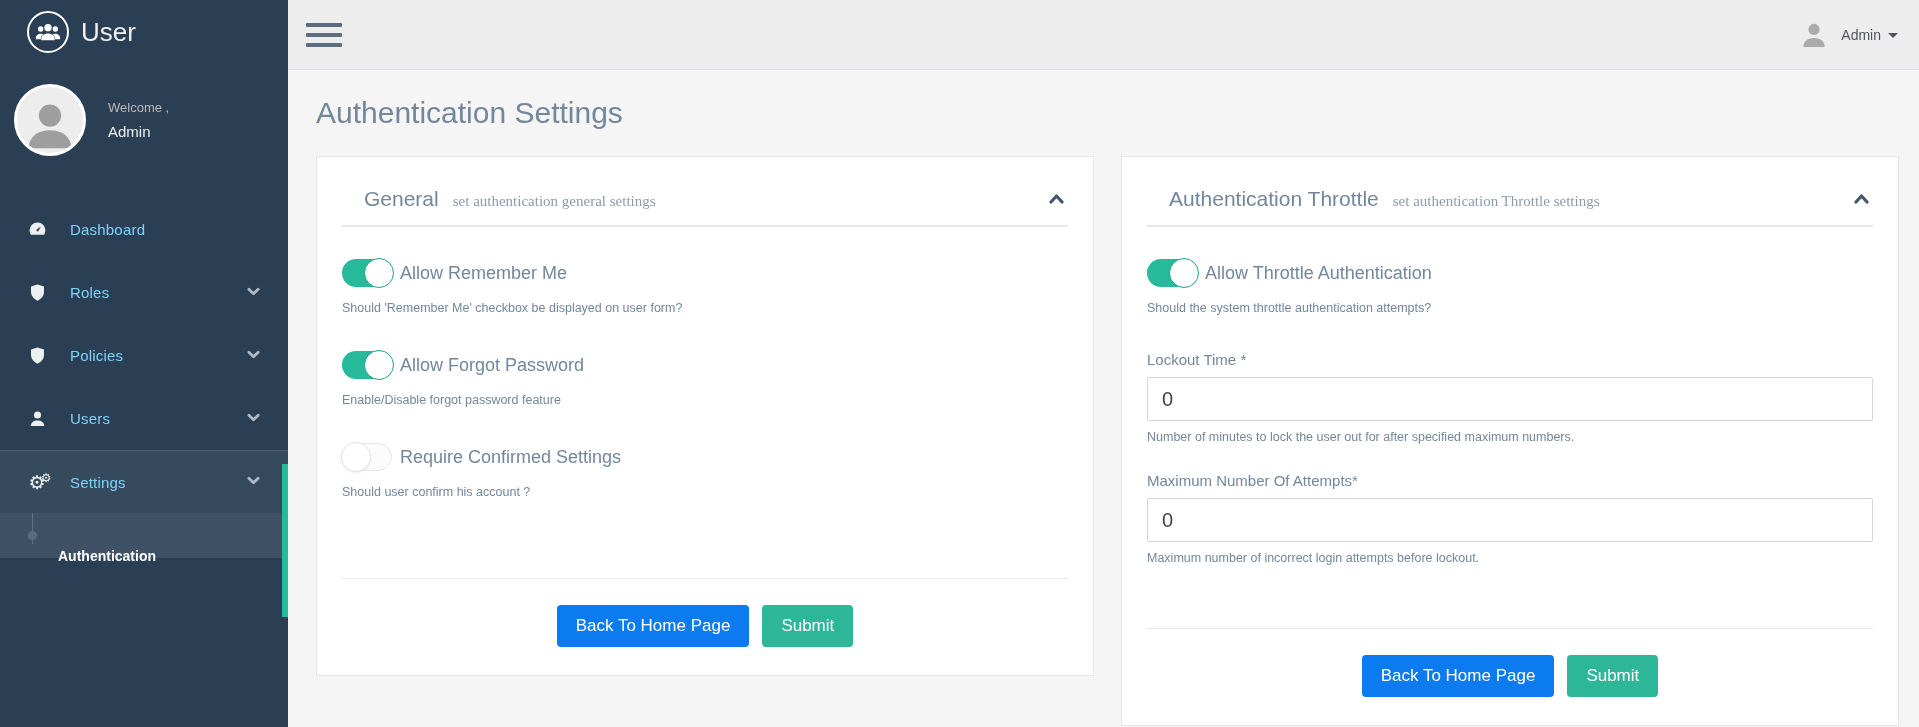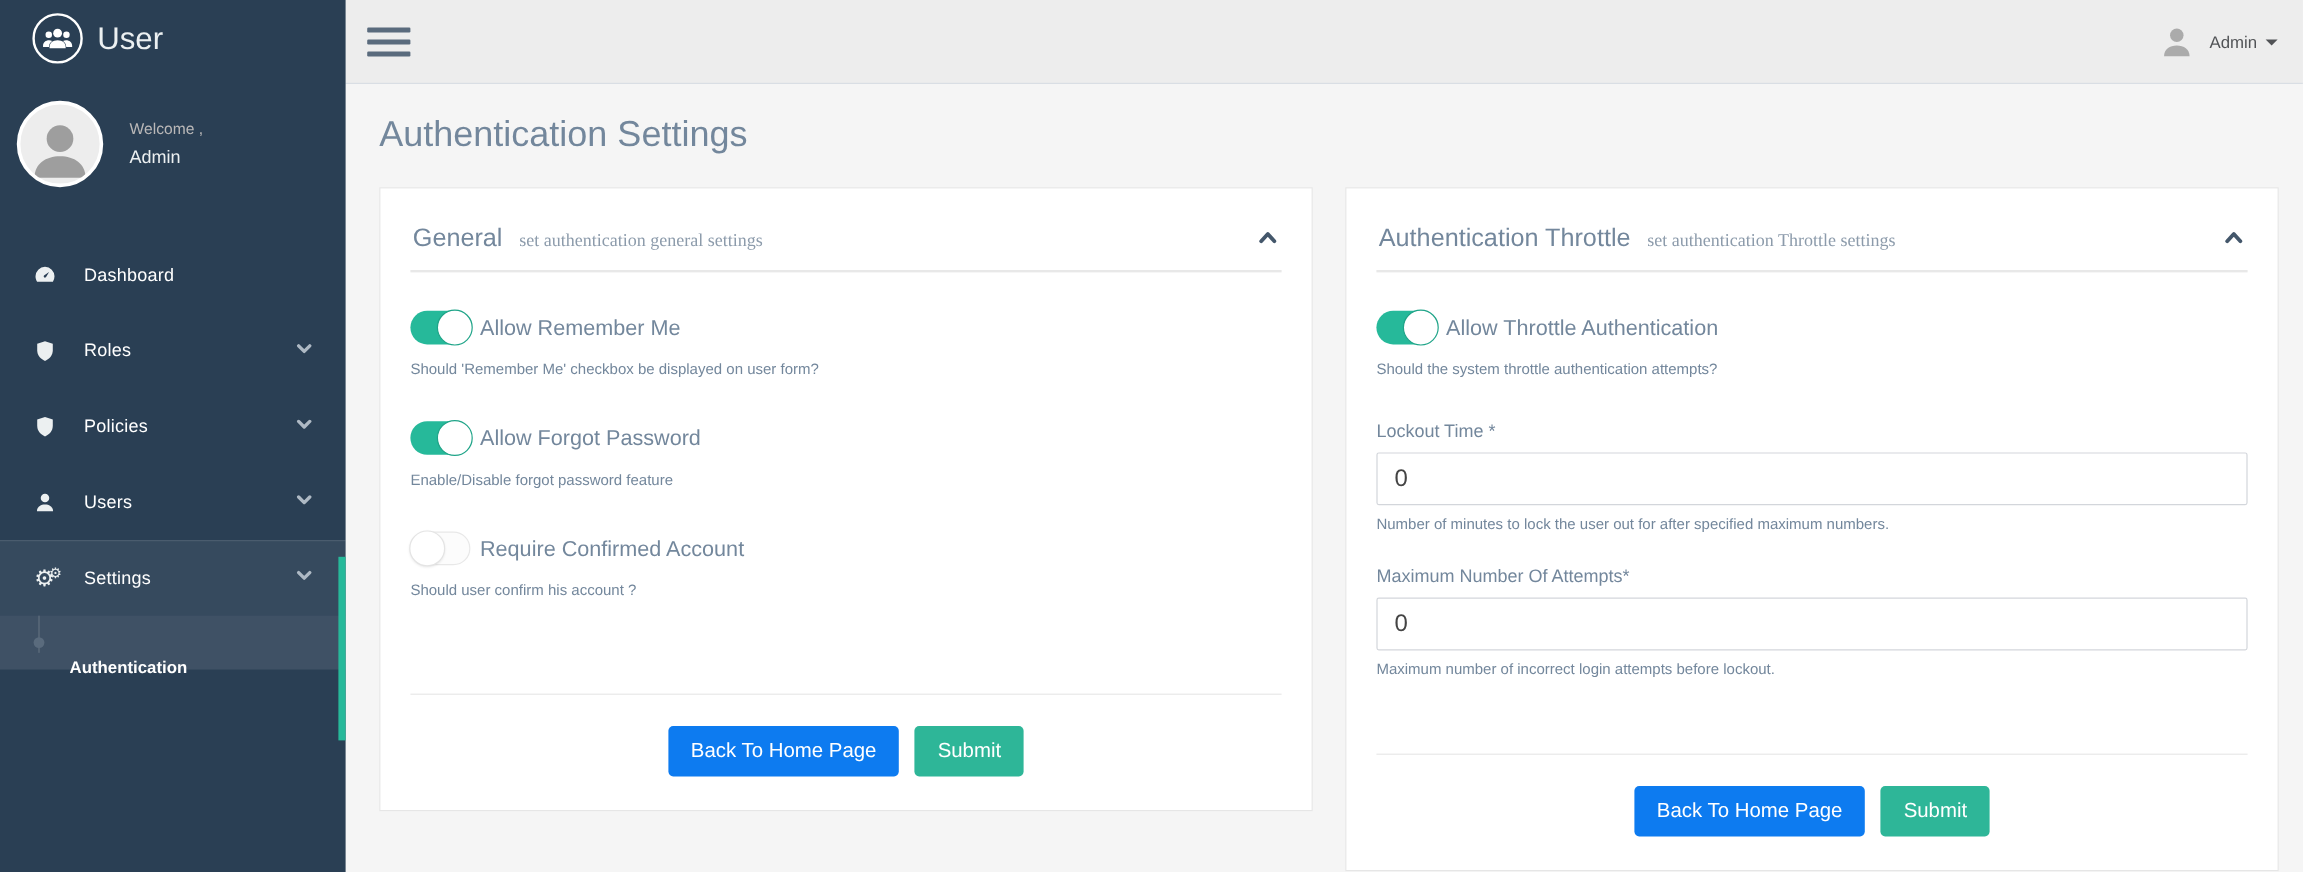--- a/index.html
+++ b/index.html
@@ -24,21 +24,21 @@
   .welcome { font-size:13px; color:#BAB8B8; margin-bottom:8px; }
   .uname { font-size:15px; color:#ECF0F1; }
 
   .nav { margin-top:42px; list-style:none; }
   .nav-item { position:relative; height:63px; display:flex; align-items:center;
     padding-left:26px; cursor:pointer; }
   .nav-item .nicon { width:22px; display:flex; justify-content:center; margin-right:22px; }
   .nav-item .nicon svg { width:19px; height:19px; fill:#ECF0F1; }
   .nav-item .nicon .gear-glyph { position:relative; color:#ECF0F1; font-size:19px; line-height:19px; }
   .nav-item .nicon .gear-glyph .gear-small { position:absolute; font-size:12px; right:-6px; top:-4px; }
-  .nav-label { font-size:15px; color:#ffffff; letter-spacing:.2px; }
+  .nav-label { font-size:15px; color:#7dd3fc; letter-spacing:.2px; }
   .nav-chevron { position:absolute; right:28px; }
   .nav-chevron svg { width:13px; height:13px; stroke:#AEB9C4; stroke-width:3;
     fill:none; stroke-linecap:round; stroke-linejoin:round; }
   .nav-item.active { background:rgba(255,255,255,.06); border-top:1px solid rgba(255,255,255,.10); }
 
   .submenu { list-style:none; position:relative; background:rgba(255,255,255,.025); }
   .submenu::before { content:""; position:absolute; left:32px; top:0; bottom:14px;
     width:1px; background:rgba(255,255,255,.18); }
   .submenu-item { position:relative; height:45px; display:flex; align-items:center;
     padding-left:58px; cursor:pointer; }
@@ -65,21 +65,21 @@
   .content { flex:1; padding:26px 23px 0 28px; }
   .page-title { font-size:30px; font-weight:400; color:#73879C; margin-bottom:26px; }
 
   .cards { display:flex; gap:27px; align-items:flex-start; }
   .card { background:#fff; border:1px solid #E6E6E6; width:778px;
     display:flex; flex-direction:column; padding:18px 25px 0 25px; }
   .card.general { height:520px; }
   .card.throttle { height:570px; }
   .card-header { display:flex; align-items:baseline; position:relative;
     padding:12px 0 14px 2px; border-bottom:2px solid #E8E8E8; }
-  .card-title { font-size:21px; color:#73879C; font-weight:400; }
+  .card-title { font-size:21px; color:#73879C; font-weight:400;margin-left:20px; }
   .card-subtitle { font-size:15px; color:#8C9BAB; margin-left:14px;font-family:Liberation Serif, serif; }
   .collapse-btn { position:absolute; right:4px; top:16px; cursor:pointer; }
   .collapse-btn svg { width:15px; height:12px; stroke:#44576B; stroke-width:3.2;
     fill:none; stroke-linecap:round; stroke-linejoin:round; }
   .card-body { padding-top:32px; }
 
   .toggle-group { margin-bottom:36px; }
   .toggle-row { display:flex; align-items:center; }
   .switch { position:relative; width:50px; height:28px; border-radius:15px; cursor:pointer; flex:none; }
   .switch.on { background:#26B99A; }
@@ -259,21 +259,21 @@
                   </span>
                 <span class="toggle-label">Allow Forgot Password</span>
               </div>
               <div class="help-text">Enable/Disable forgot password feature</div>
             </div>
             <div class="toggle-group">
               <div class="toggle-row">
                 <span class="switch off">
                     <span class="knob"></span>
                   </span>
-                <span class="toggle-label">Require Confirmed Account</span>
+                <span class="toggle-label">Require Confirmed Settings</span>
               </div>
               <div class="help-text">Should user confirm his account ?</div>
             </div>
           </div>
           <div class="btn-row">
             <button class="btn blue">Back To Home Page</button>
             <button class="btn green">Submit</button>
           </div>
         </section>
 

